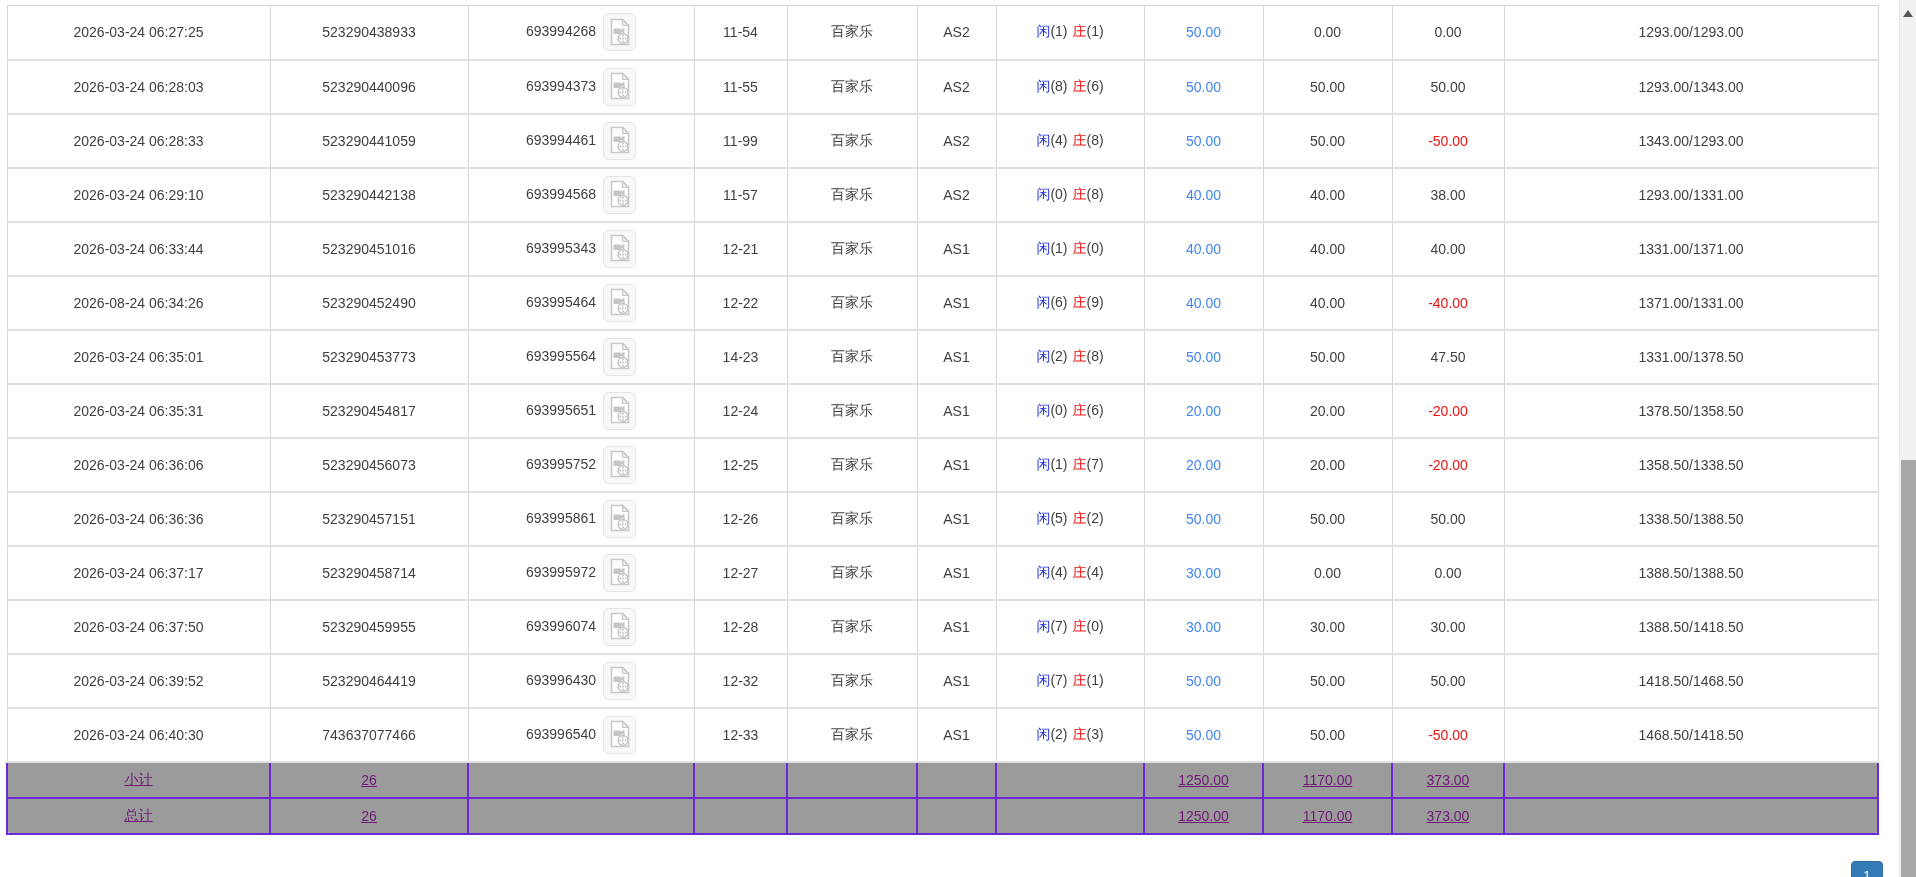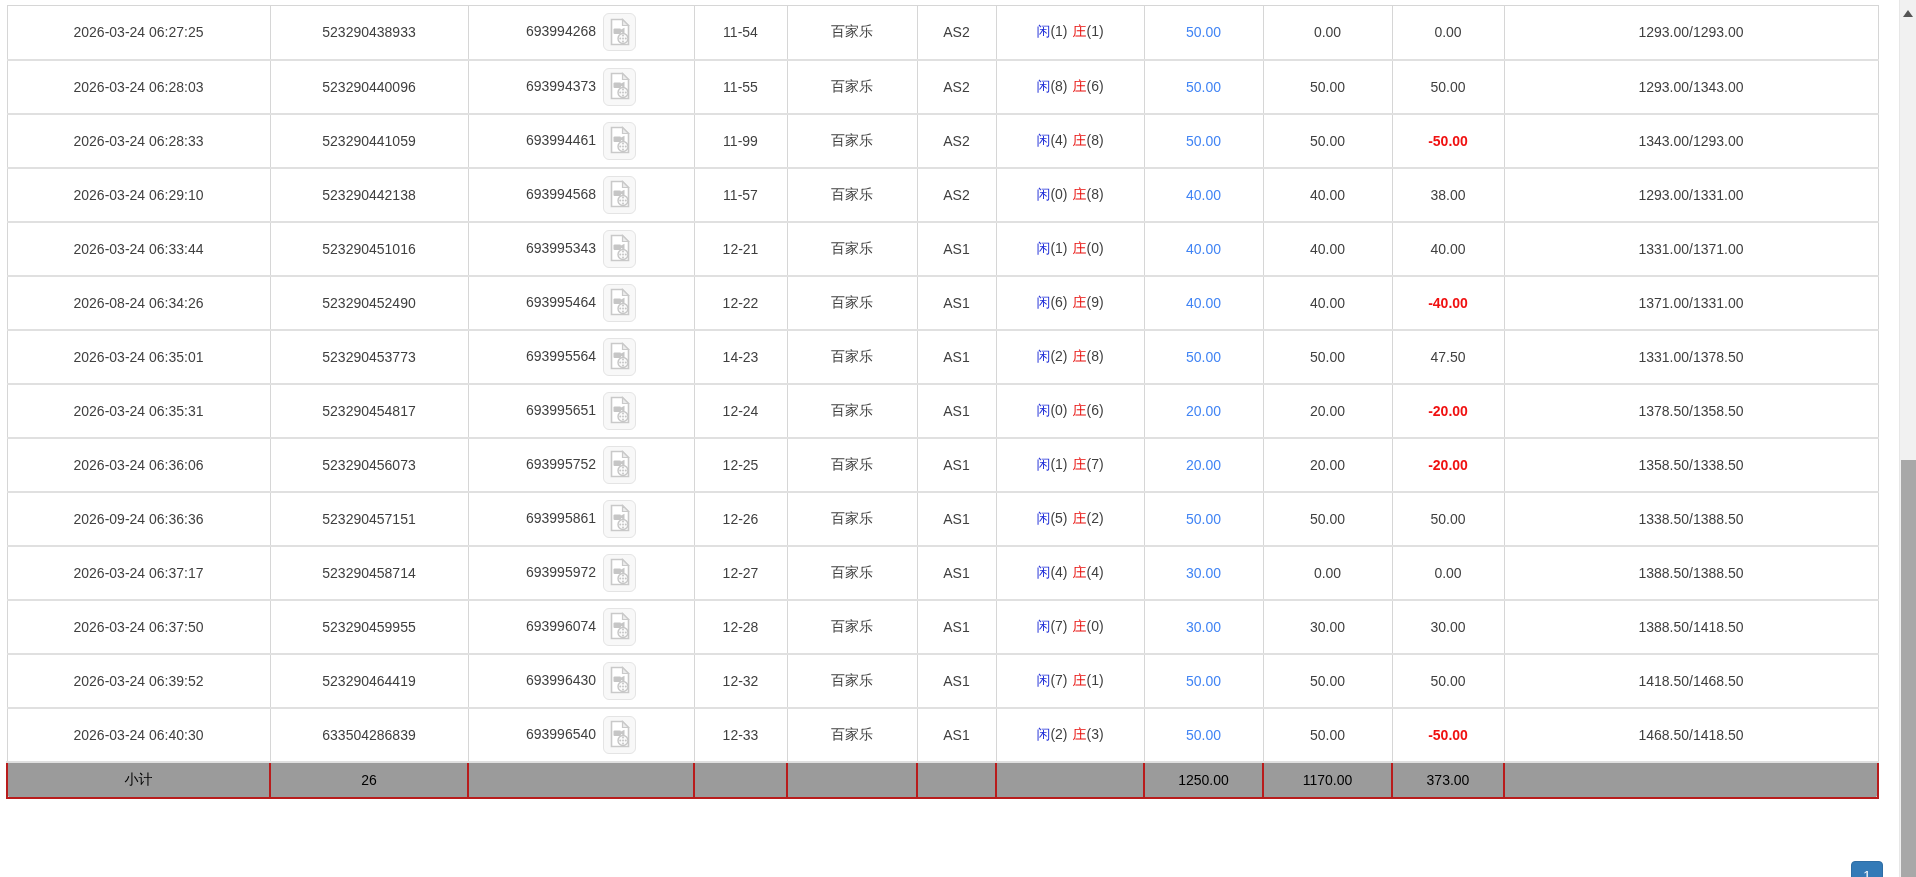--- a/index.html
+++ b/index.html
@@ -14,31 +14,31 @@
   .records-table{
     position:absolute;left:6px;top:5px;width:1871px;
     border-collapse:collapse;table-layout:fixed;
   }
   .records-table td{
     text-align:center;vertical-align:middle;
     border:1px solid var(--grid);border-bottom:2px solid var(--grid-h);
     height:54px;overflow:hidden;white-space:nowrap;
   }
   tbody.summary td{
-    background:var(--summary-gray);color:#000000;
-    border:2px solid #b91c1c;height:36px;
+    background:var(--summary-gray);color:#701a75;
+    border:2px solid #6d28d9;height:36px;text-decoration:underline;
   }
   tbody.summary tr:last-child td:first-child{border-bottom-left-radius:5px;}
   tbody.summary tr:last-child td:last-child{border-bottom-right-radius:5px;}
   .player{color:var(--player-blue);}
   .banker{color:var(--banker-red);}
   .score{color:var(--text);}
   .score.gap{margin-right:5px;}
   a.amt{color:var(--link-blue);text-decoration:none;cursor:pointer;}
-  td.neg{color:var(--neg-red);font-weight:bold;}
+  td.neg{color:var(--neg-red);}
   .video-btn{
     display:inline-block;vertical-align:middle;margin-left:7px;
     width:33px;height:38px;background:#f8f8f8;border:1px solid #e4e4e4;
     border-radius:6px;cursor:pointer;padding:2px 0 0 0;line-height:1;
   }
   .scrollbar{
     position:fixed;top:0;right:0;width:17px;height:877px;
     background:var(--track);border-left:1px solid #e7e7e7;
   }
   .scroll-up-arrow{
@@ -329,21 +329,21 @@
     <td>
       <span class="player">闲</span><span class="score gap">(1)</span><span class="banker">庄</span><span class="score">(7)</span>
     </td>
     <td><a class="amt">20.00</a></td>
     <td>20.00</td>
     <td class="neg">-20.00</td>
     <td>1358.50/1338.50</td>
   </tr>
 
   <tr>
-    <td>2026-09-24 06:36:36</td>
+    <td>2026-03-24 06:36:36</td>
     <td>523290457151</td>
     <td>
       <span>693995861</span><button class="video-btn"><span><svg width="24" height="30" viewBox="0 0 24 30">
         <path d="M3.5 2.5 h11 l6 6 v19 h-17 z" fill="#ffffff" stroke="#c9c9c9" stroke-width="1.6"></path>
         <path d="M14.5 2.5 v6 h6 z" fill="#ececec" stroke="#c9c9c9" stroke-width="1.2"></path>
         <rect x="5.5" y="11.5" width="7.5" height="5.5" rx="1" fill="#c6c6c6"></rect>
         <path d="M13 12.5 l3.5 -1.8 v6 l-3.5 -1.8 z" fill="#c6c6c6"></path>
         <circle cx="15" cy="21.5" r="5" fill="#fafafa" stroke="#c6c6c6" stroke-width="1.4"></circle>
         <circle cx="15" cy="21.5" r="1" fill="#c6c6c6"></circle>
         <circle cx="15" cy="18.6" r="1" fill="#c6c6c6"></circle>
@@ -446,21 +446,21 @@
       <span class="player">闲</span><span class="score gap">(7)</span><span class="banker">庄</span><span class="score">(1)</span>
     </td>
     <td><a class="amt">50.00</a></td>
     <td>50.00</td>
     <td>50.00</td>
     <td>1418.50/1468.50</td>
   </tr>
 
   <tr>
     <td>2026-03-24 06:40:30</td>
-    <td>633504286839</td>
+    <td>743637077466</td>
     <td>
       <span>693996540</span><button class="video-btn"><span><svg width="24" height="30" viewBox="0 0 24 30">
         <path d="M3.5 2.5 h11 l6 6 v19 h-17 z" fill="#ffffff" stroke="#c9c9c9" stroke-width="1.6"></path>
         <path d="M14.5 2.5 v6 h6 z" fill="#ececec" stroke="#c9c9c9" stroke-width="1.2"></path>
         <rect x="5.5" y="11.5" width="7.5" height="5.5" rx="1" fill="#c6c6c6"></rect>
         <path d="M13 12.5 l3.5 -1.8 v6 l-3.5 -1.8 z" fill="#c6c6c6"></path>
         <circle cx="15" cy="21.5" r="5" fill="#fafafa" stroke="#c6c6c6" stroke-width="1.4"></circle>
         <circle cx="15" cy="21.5" r="1" fill="#c6c6c6"></circle>
         <circle cx="15" cy="18.6" r="1" fill="#c6c6c6"></circle>
         <circle cx="12.2" cy="21.5" r="1" fill="#c6c6c6"></circle>
@@ -487,20 +487,33 @@
       <td></td>
       <td></td>
       <td></td>
       <td></td>
       <td></td>
       <td>1250.00</td>
       <td>1170.00</td>
       <td>373.00</td>
       <td></td>
     </tr>
+    <tr>
+      <td>总计</td>
+      <td>26</td>
+      <td></td>
+      <td></td>
+      <td></td>
+      <td></td>
+      <td></td>
+      <td>1250.00</td>
+      <td>1170.00</td>
+      <td>373.00</td>
+      <td></td>
+    </tr>
   </tbody>
 </table>
 
 <button class="pager-btn">1</button>
 
 <div class="scrollbar">
   <div class="scroll-up-arrow"></div>
   <div class="scroll-thumb"></div>
 </div>
 

